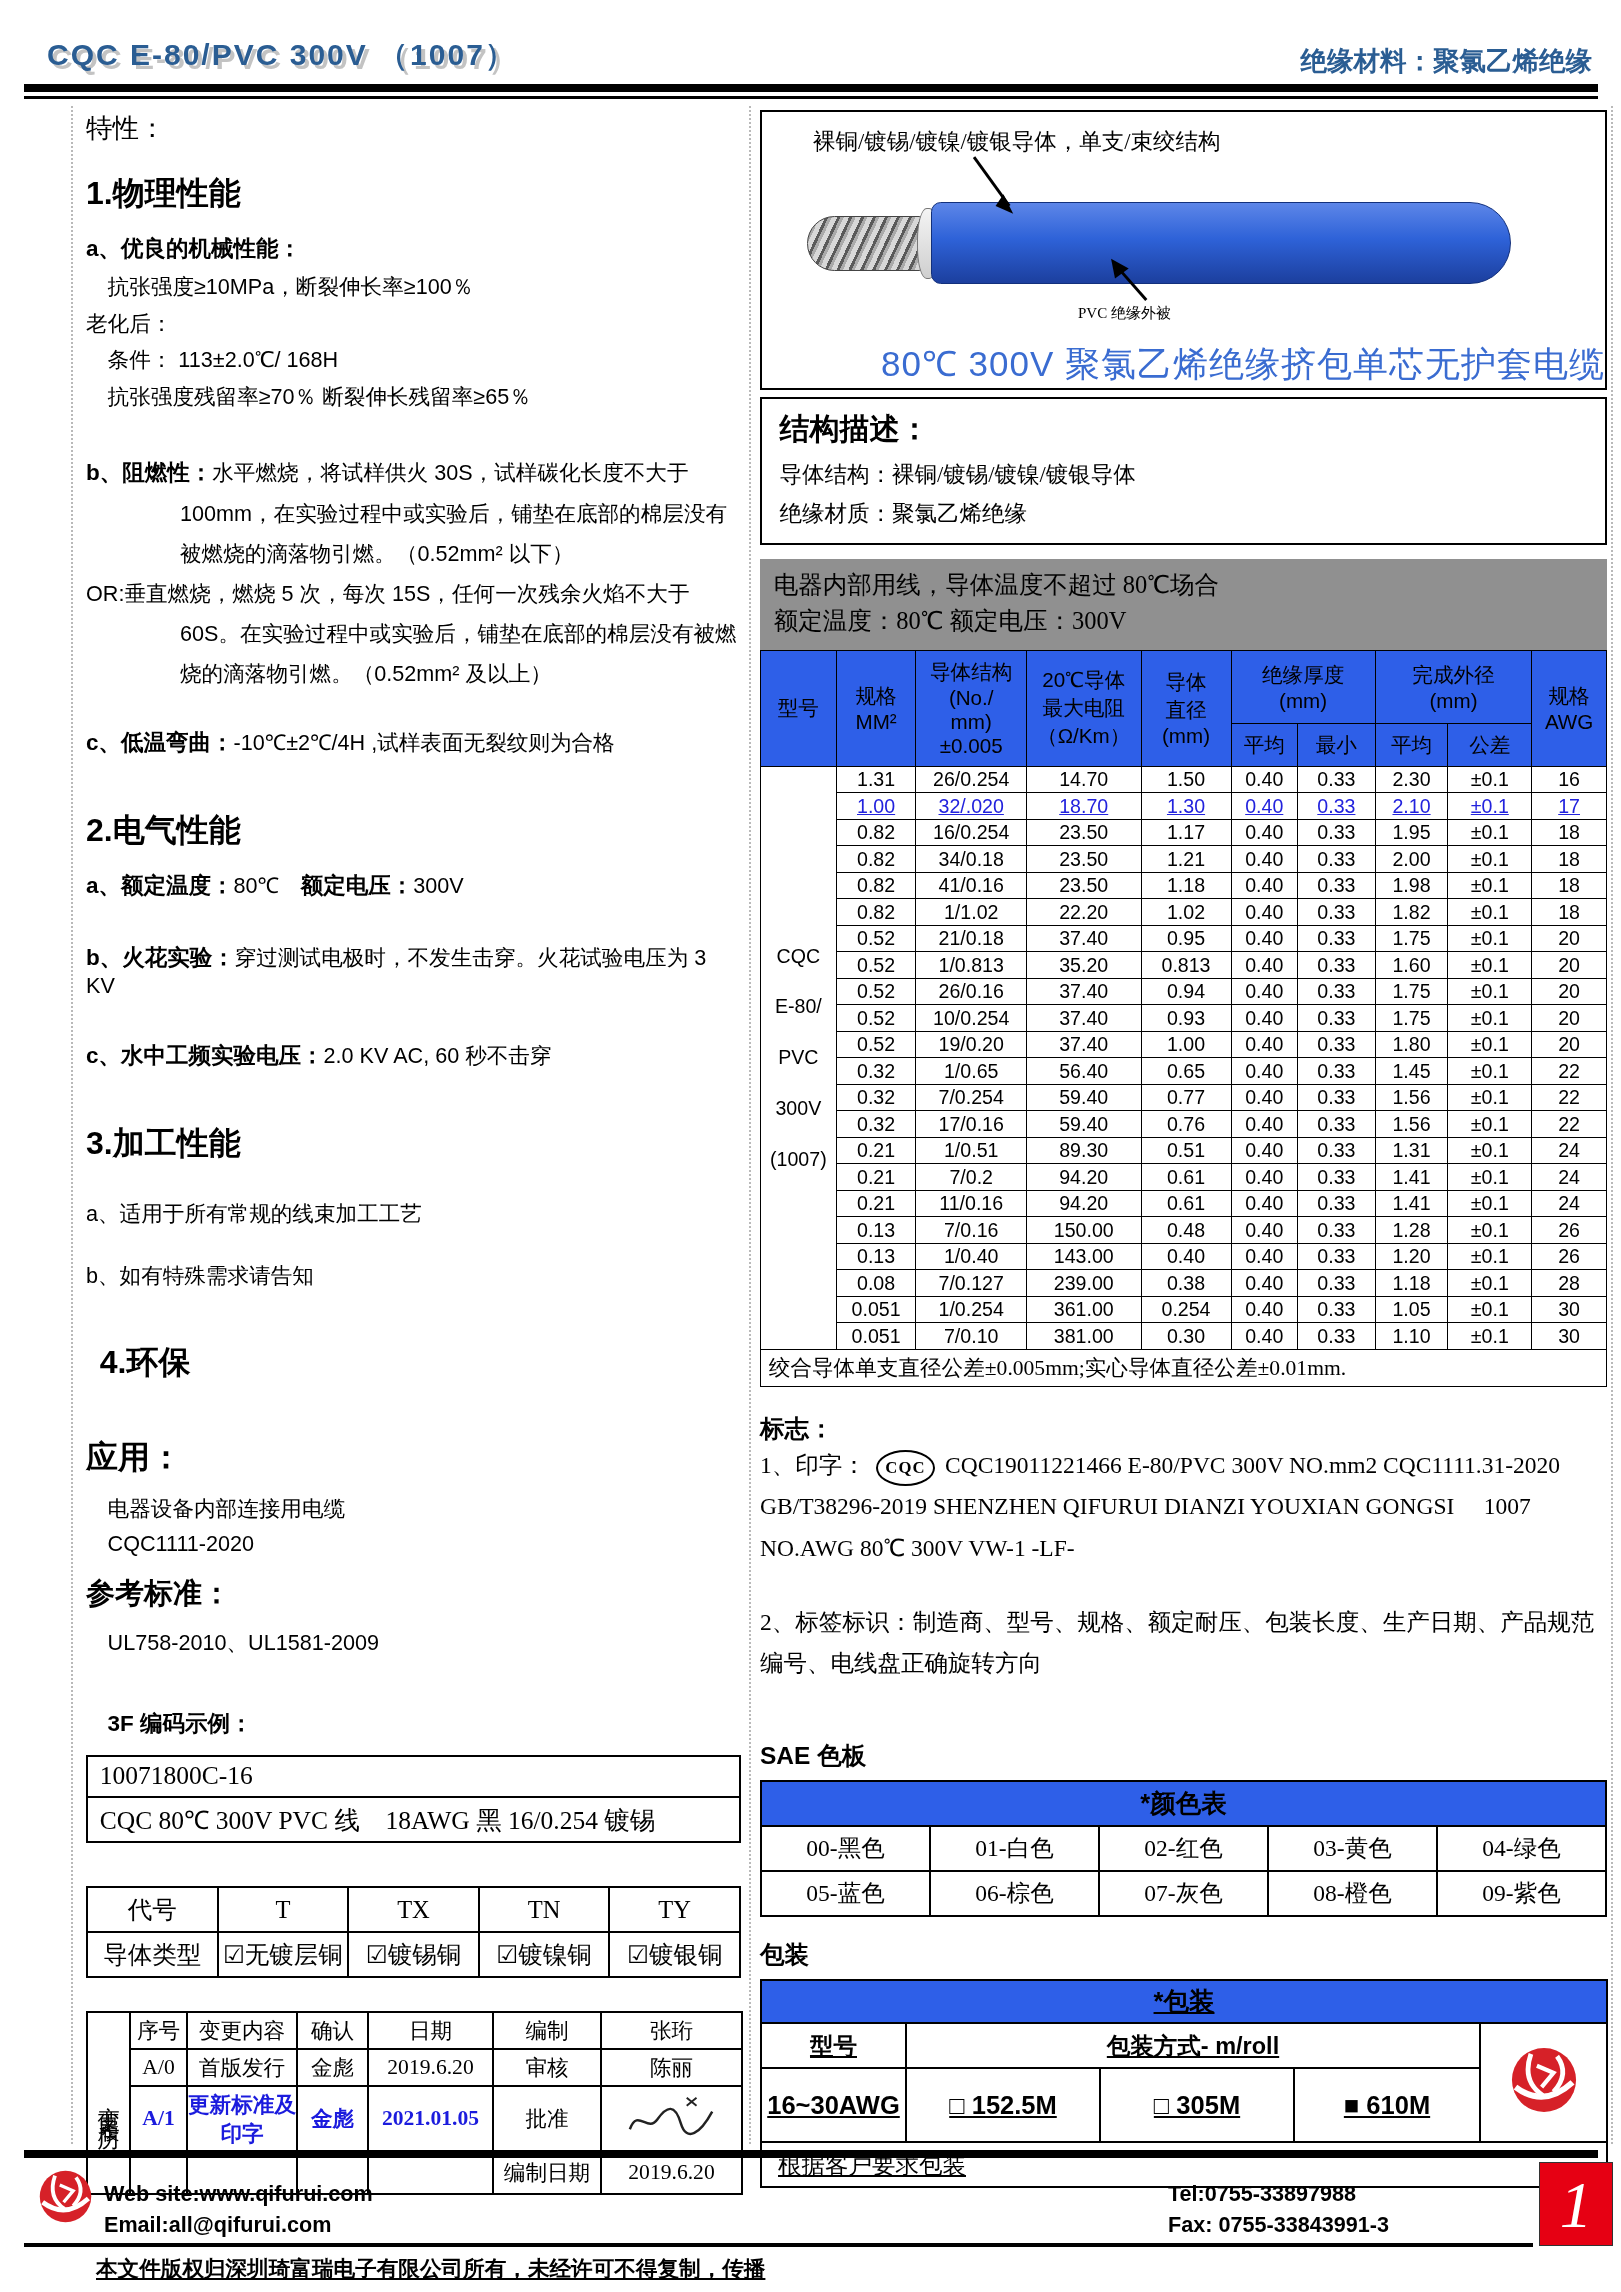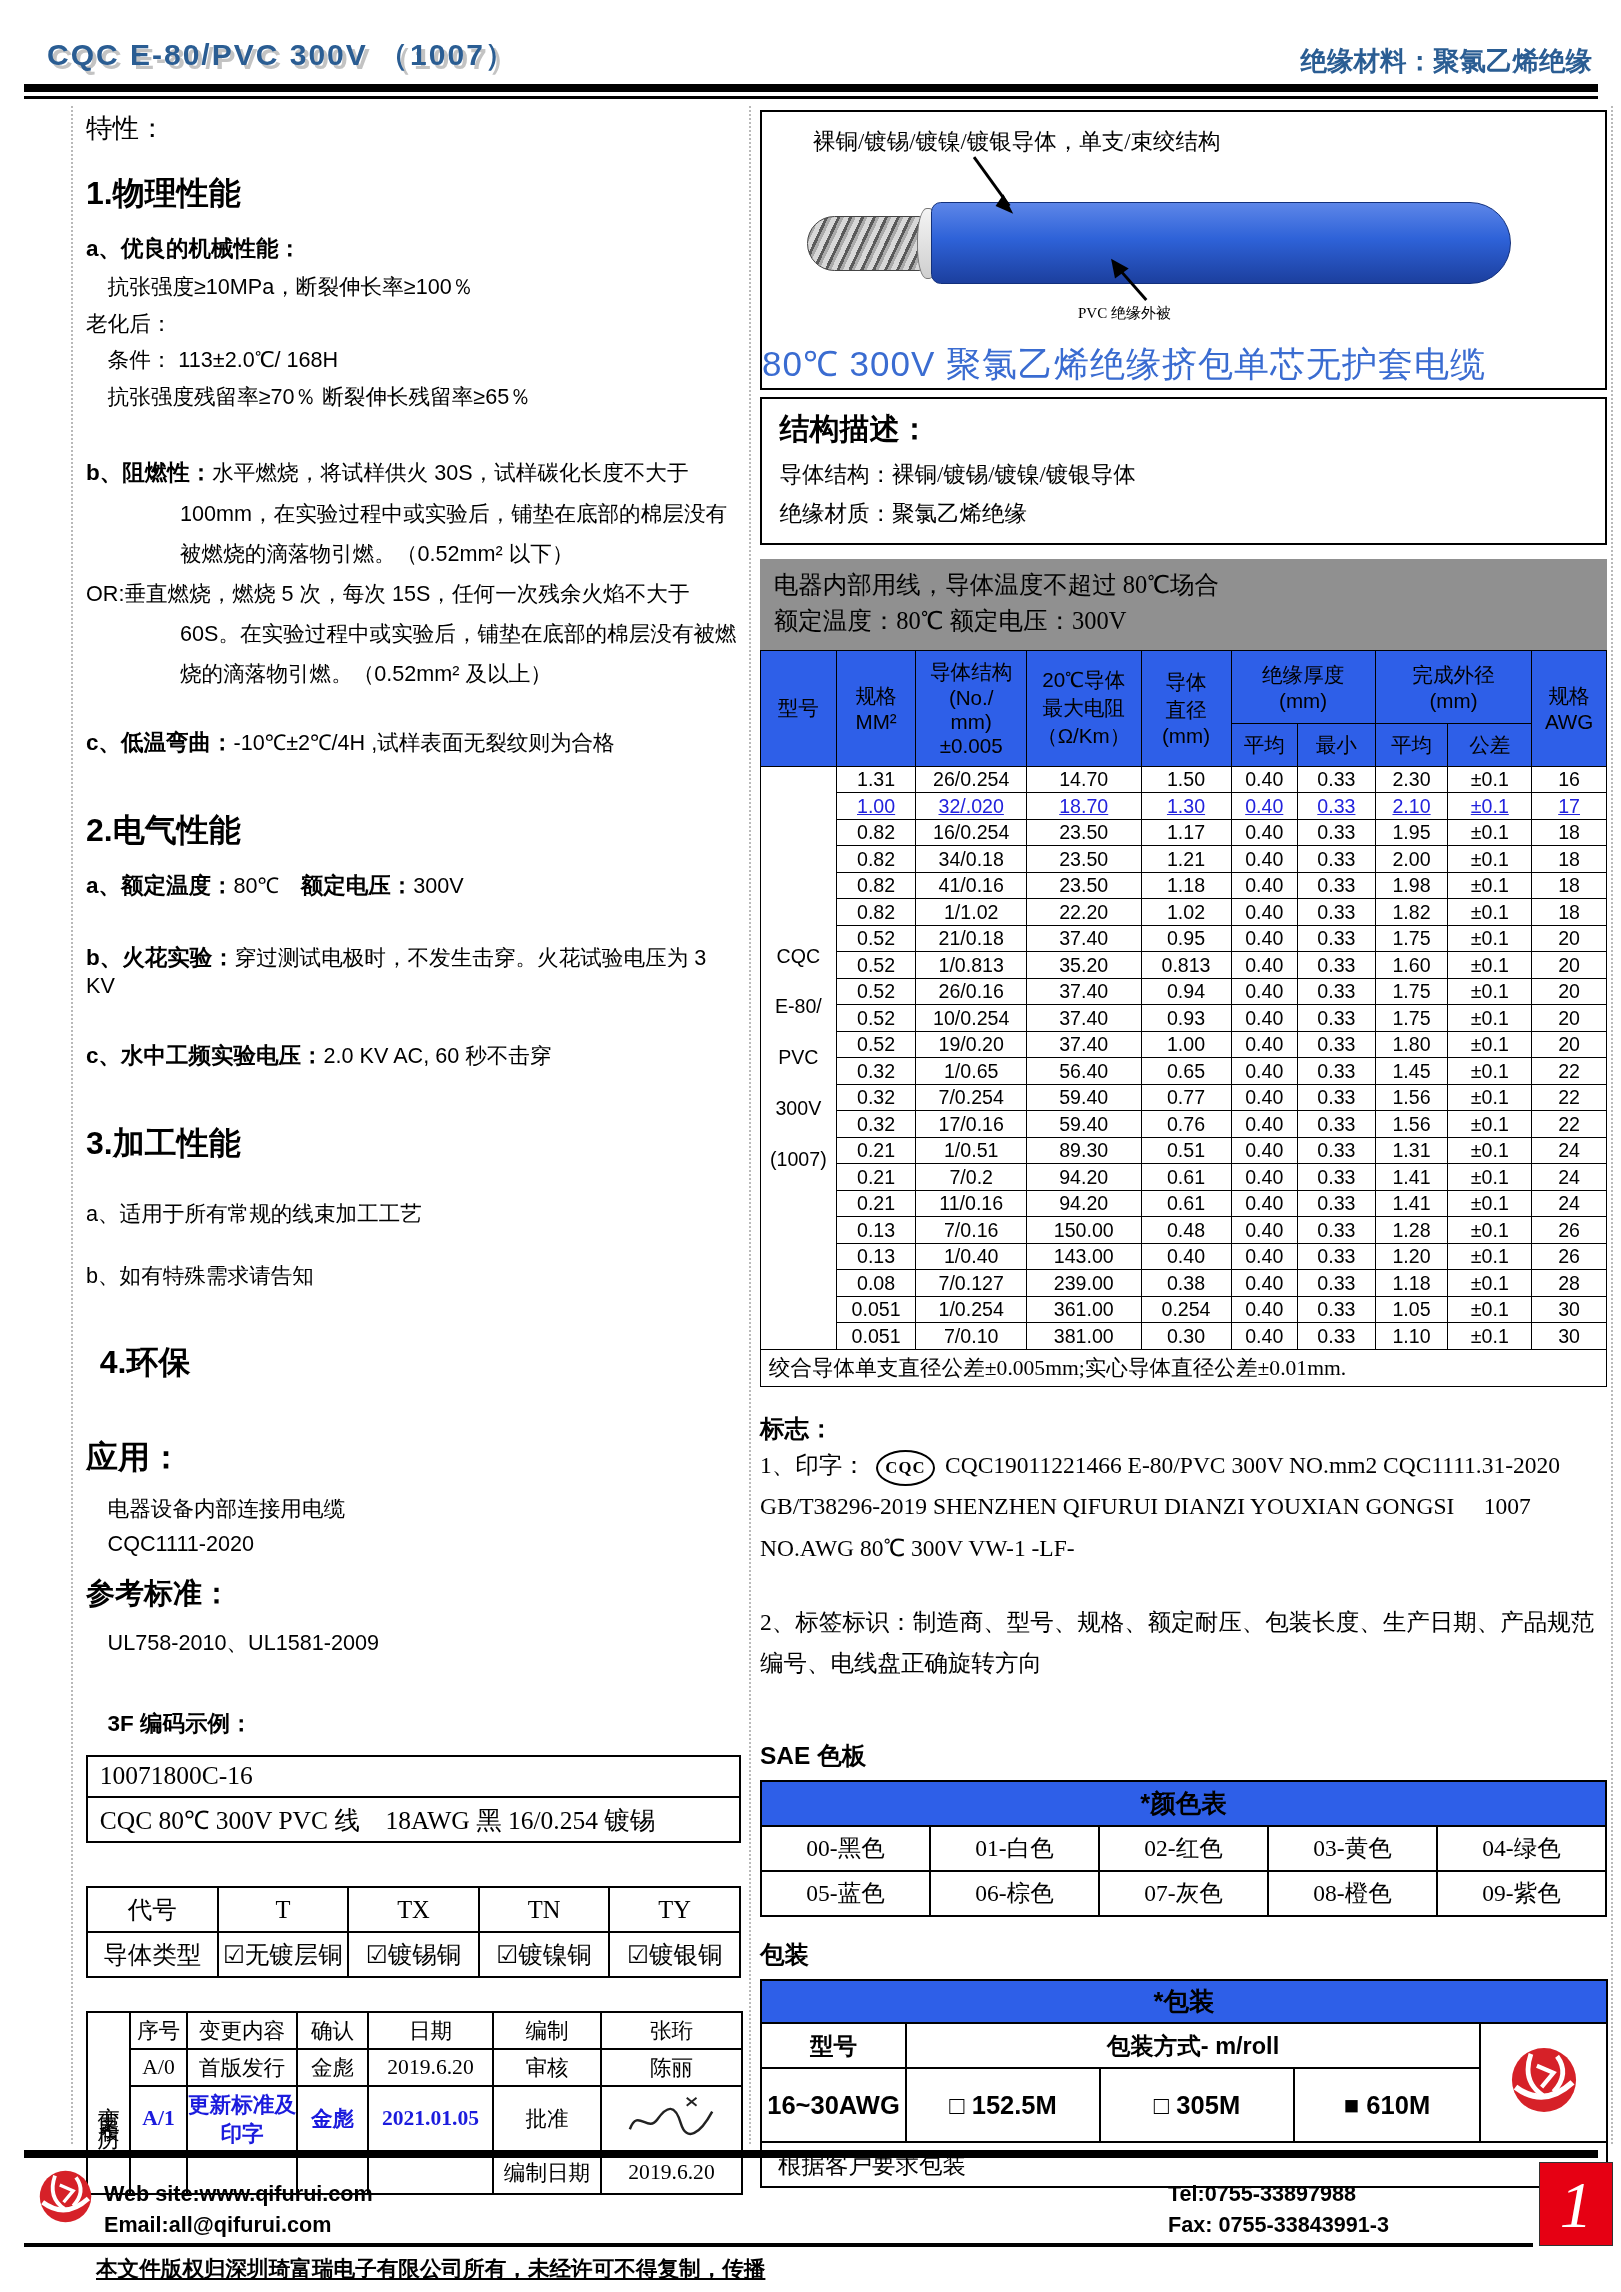--- a/index.html
+++ b/index.html
@@ -62,21 +62,21 @@
   }
   .collar { position:absolute; left:155px; top:96px; width:21.6px; height:71px;
     background:linear-gradient(#f4f4f4,#cfcfcf); border:1px solid #777; border-radius:45%; }
   .jacket {
     position:absolute; left:169px; top:90px; width:580px; height:82px;
     background:linear-gradient(#5d86e8 0%,#2e62d8 45%,#1c3f9e 100%);
     border-radius:9.8px 41px 41px 9.8px / 9.8px 50% 50% 9.8px; border:1px solid #12307c;
   }
   .diag-label-pvc { position:absolute; left:316px; top:192px; font-size:15px; }
   .diag-caption {
-    position:absolute; left:0; right:0; top:227px; text-align:left;
+    position:absolute; left:0; right:0; top:227px; text-align:right;
     font-size:35px; color:#3a6cd1; letter-spacing:1px;
   }
   .structbox { border:2px solid #000; margin-top:7px; padding:9.8px 17.6px 13.7px 17.6px; }
   .structbox .ttl { font-size:30px; font-weight:bold; }
   .structbox .ln { font-size:22.5px; margin-top:8.8px; }
 
   .grayband { background:#909090; margin-top:13.7px; padding:7.8px 13.7px 9.8px 13.7px; }
   .grayband div { font-size:24.5px; line-height:1.5; }
 
   .spec { width:847px; table-layout:fixed; margin-top:0; }
@@ -97,21 +97,21 @@
     padding:1px 7.8px 2px 7.8px; font-weight:bold; font-size:16.7px; letter-spacing:1px;
     vertical-align:middle; margin:0 9.8px;
   }
   .sae-ttl { font-weight:bold; font-size:24.5px; margin-top:55px; }
   .sae { width:847px; table-layout:fixed; margin-top:7.8px; }
   .sae td { border:2px solid #000; text-align:center; font-size:23.5px; height:45px; }
   .sae .bluehead td { background:#2e5fe8; font-weight:bold; font-size:25.5px; height:45px; }
 
   .pack-ttl { font-weight:bold; font-size:24.5px; margin-top:21.6px; }
   .pack { width:847px; table-layout:fixed; margin-top:7.8px; }
-  .pack td { border:2px solid #000; text-align:center; vertical-align:middle; }
+  .pack td { border:2px solid #000; text-align:center; vertical-align:middle;text-decoration:underline; }
   .pack .bluehead td { background:#2e5fe8; font-weight:bold; font-size:25.5px; height:43px; }
   .pack .lblrow td { font-weight:bold; font-size:23.5px; height:45px; }
   .pack .optrow td { font-weight:bold; font-size:25.5px; height:74px; }
   .pack .noterow td { text-align:left; font-size:23.5px; height:45px; padding-left:16px; font-family:"Liberation Serif", serif; }
 
   
   .ft-rule1 { position:absolute; left:23.5px; right:23.5px; top:2150px; height:7.8px; background:#000; }
   .ft-rule2 { position:absolute; left:23.5px; top:2243px; width:1509px; height:3.9px; background:#000; }
   .ft-logo { position:absolute; left:35px; top:2166px; }
   .ft-web { position:absolute; left:104px; top:2178px; font-size:21.6px; font-weight:bold; line-height:31px; }

